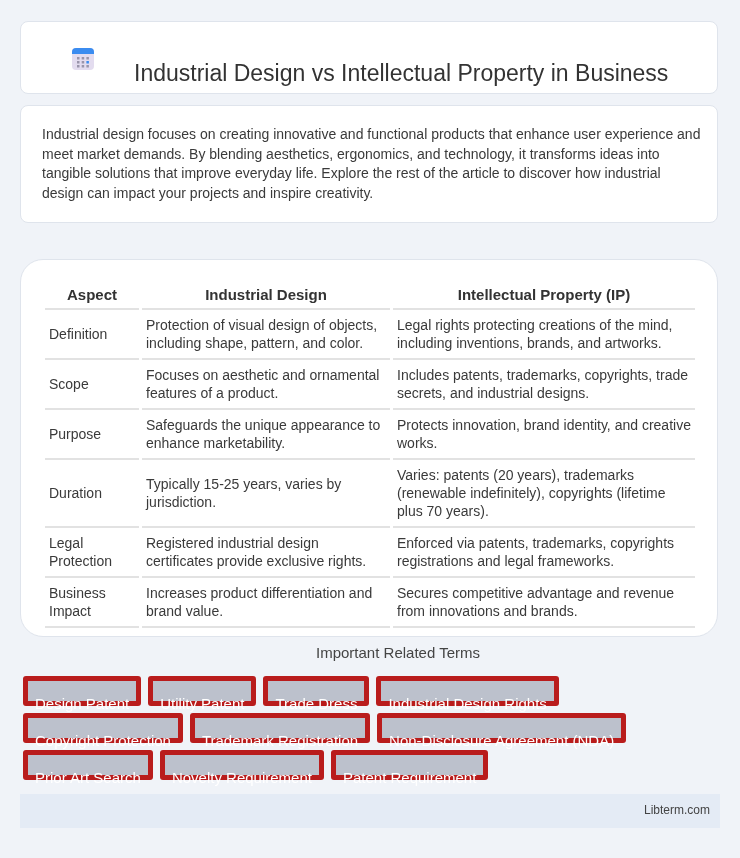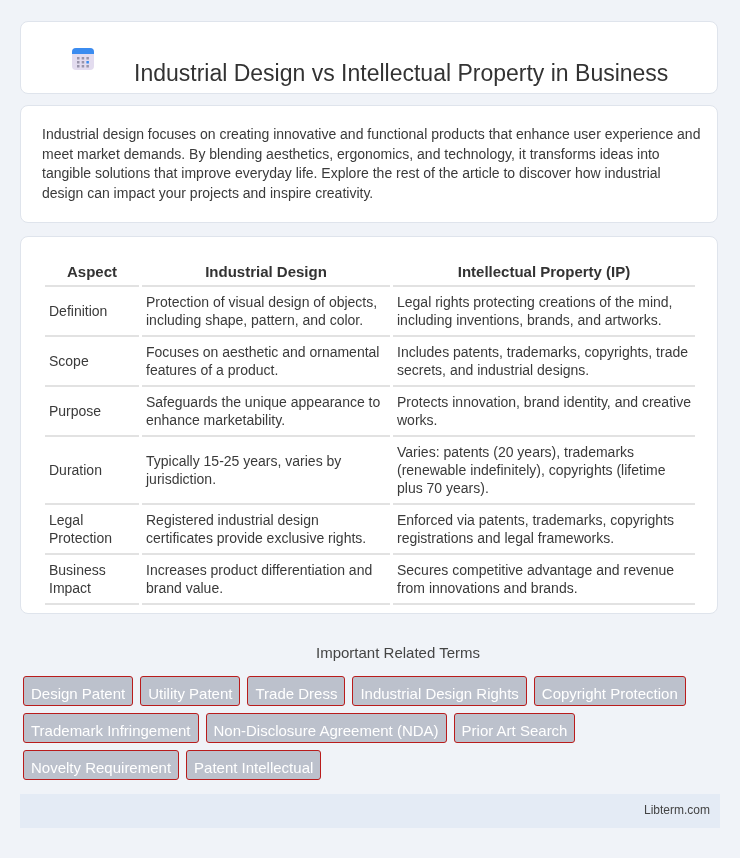--- a/index.html
+++ b/index.html
@@ -25,21 +25,21 @@
     .title-icon { position: absolute; left: 51px; top: 25px; width: 22px; height: 24px; }
     .page-title {
       position: absolute; left: 97px; top: 22px;
       font-size: 23px; color: #333; margin: 16px; font-weight: normal; white-space: nowrap;
     }
     .intro-card { top: 105px; height: 118px; }
     .intro-text {
       position: absolute; left: 21px; top: 19px; width: 660px;
       font-size: 14px; line-height: 19.5px; color: #3a3a3a; margin: 0;
     }
-    .table-card { top: 236px; height: 378px; }
+    .table-card { top: 259px; height: 378px; border-radius: 23px; }
     table {
       position: absolute; left: 21px; top: 20px;
       width: 656px; border-collapse: separate; border-spacing: 3px 0;
       font-size: 14px; color: #3a3a3a;
     }
     th {
       font-weight: bold; font-size: 15px; color: #333;
       text-align: center; height: 24px; padding: 2px 4px 2px 4px;
       border-bottom: 2px solid #e2e2e2;
     }
@@ -52,22 +52,22 @@
     .terms-heading {
       position: absolute; top: 644px; left: 0; width: 740px;
       text-align: center; font-size: 15px; color: #444; margin: 0; font-weight: normal; padding-left: 28px;
     }
     .tags {
       position: absolute; left: 23px; top: 676px; width: 700px;
       display: flex; flex-wrap: wrap; gap: 7px 7px;
     }
     .tag {
       background: #bcc1cc; color: #ffffff; font-size: 15px;
-      height: 30px; line-height: 30px; padding: 2px 7px;
-      border-radius: 3px; border: 1px solid #b91c1c; box-sizing: border-box;
+      height: 30px; line-height: 30px; padding: 8px 7px;
+      border-radius: 3px; border: 5px solid #b91c1c; box-sizing: border-box;
       white-space: nowrap;
     }
     .footer {
       position: absolute; left: 20px; top: 794px; width: 700px; height: 34px;
       background: #e4ebf5;
     }
     .footer-text {
       position: absolute; right: 10px; top: 9px; font-size: 12px; color: #444;
     }
   </style>
@@ -144,22 +144,22 @@
 </div>
 
 <h2 class="terms-heading">Important Related Terms</h2>
 
 <div class="tags">
   <span class="tag">Design Patent</span>
   <span class="tag">Utility Patent</span>
   <span class="tag">Trade Dress</span>
   <span class="tag">Industrial Design Rights</span>
   <span class="tag">Copyright Protection</span>
-  <span class="tag">Trademark Infringement</span>
+  <span class="tag">Trademark Registration</span>
   <span class="tag">Non-Disclosure Agreement (NDA)</span>
   <span class="tag">Prior Art Search</span>
   <span class="tag">Novelty Requirement</span>
-  <span class="tag">Patent Intellectual</span>
+  <span class="tag">Patent Requirement</span>
 </div>
 
 <div class="footer">
   <span class="footer-text">Libterm.com</span>
 </div>
 
 </body></html>

